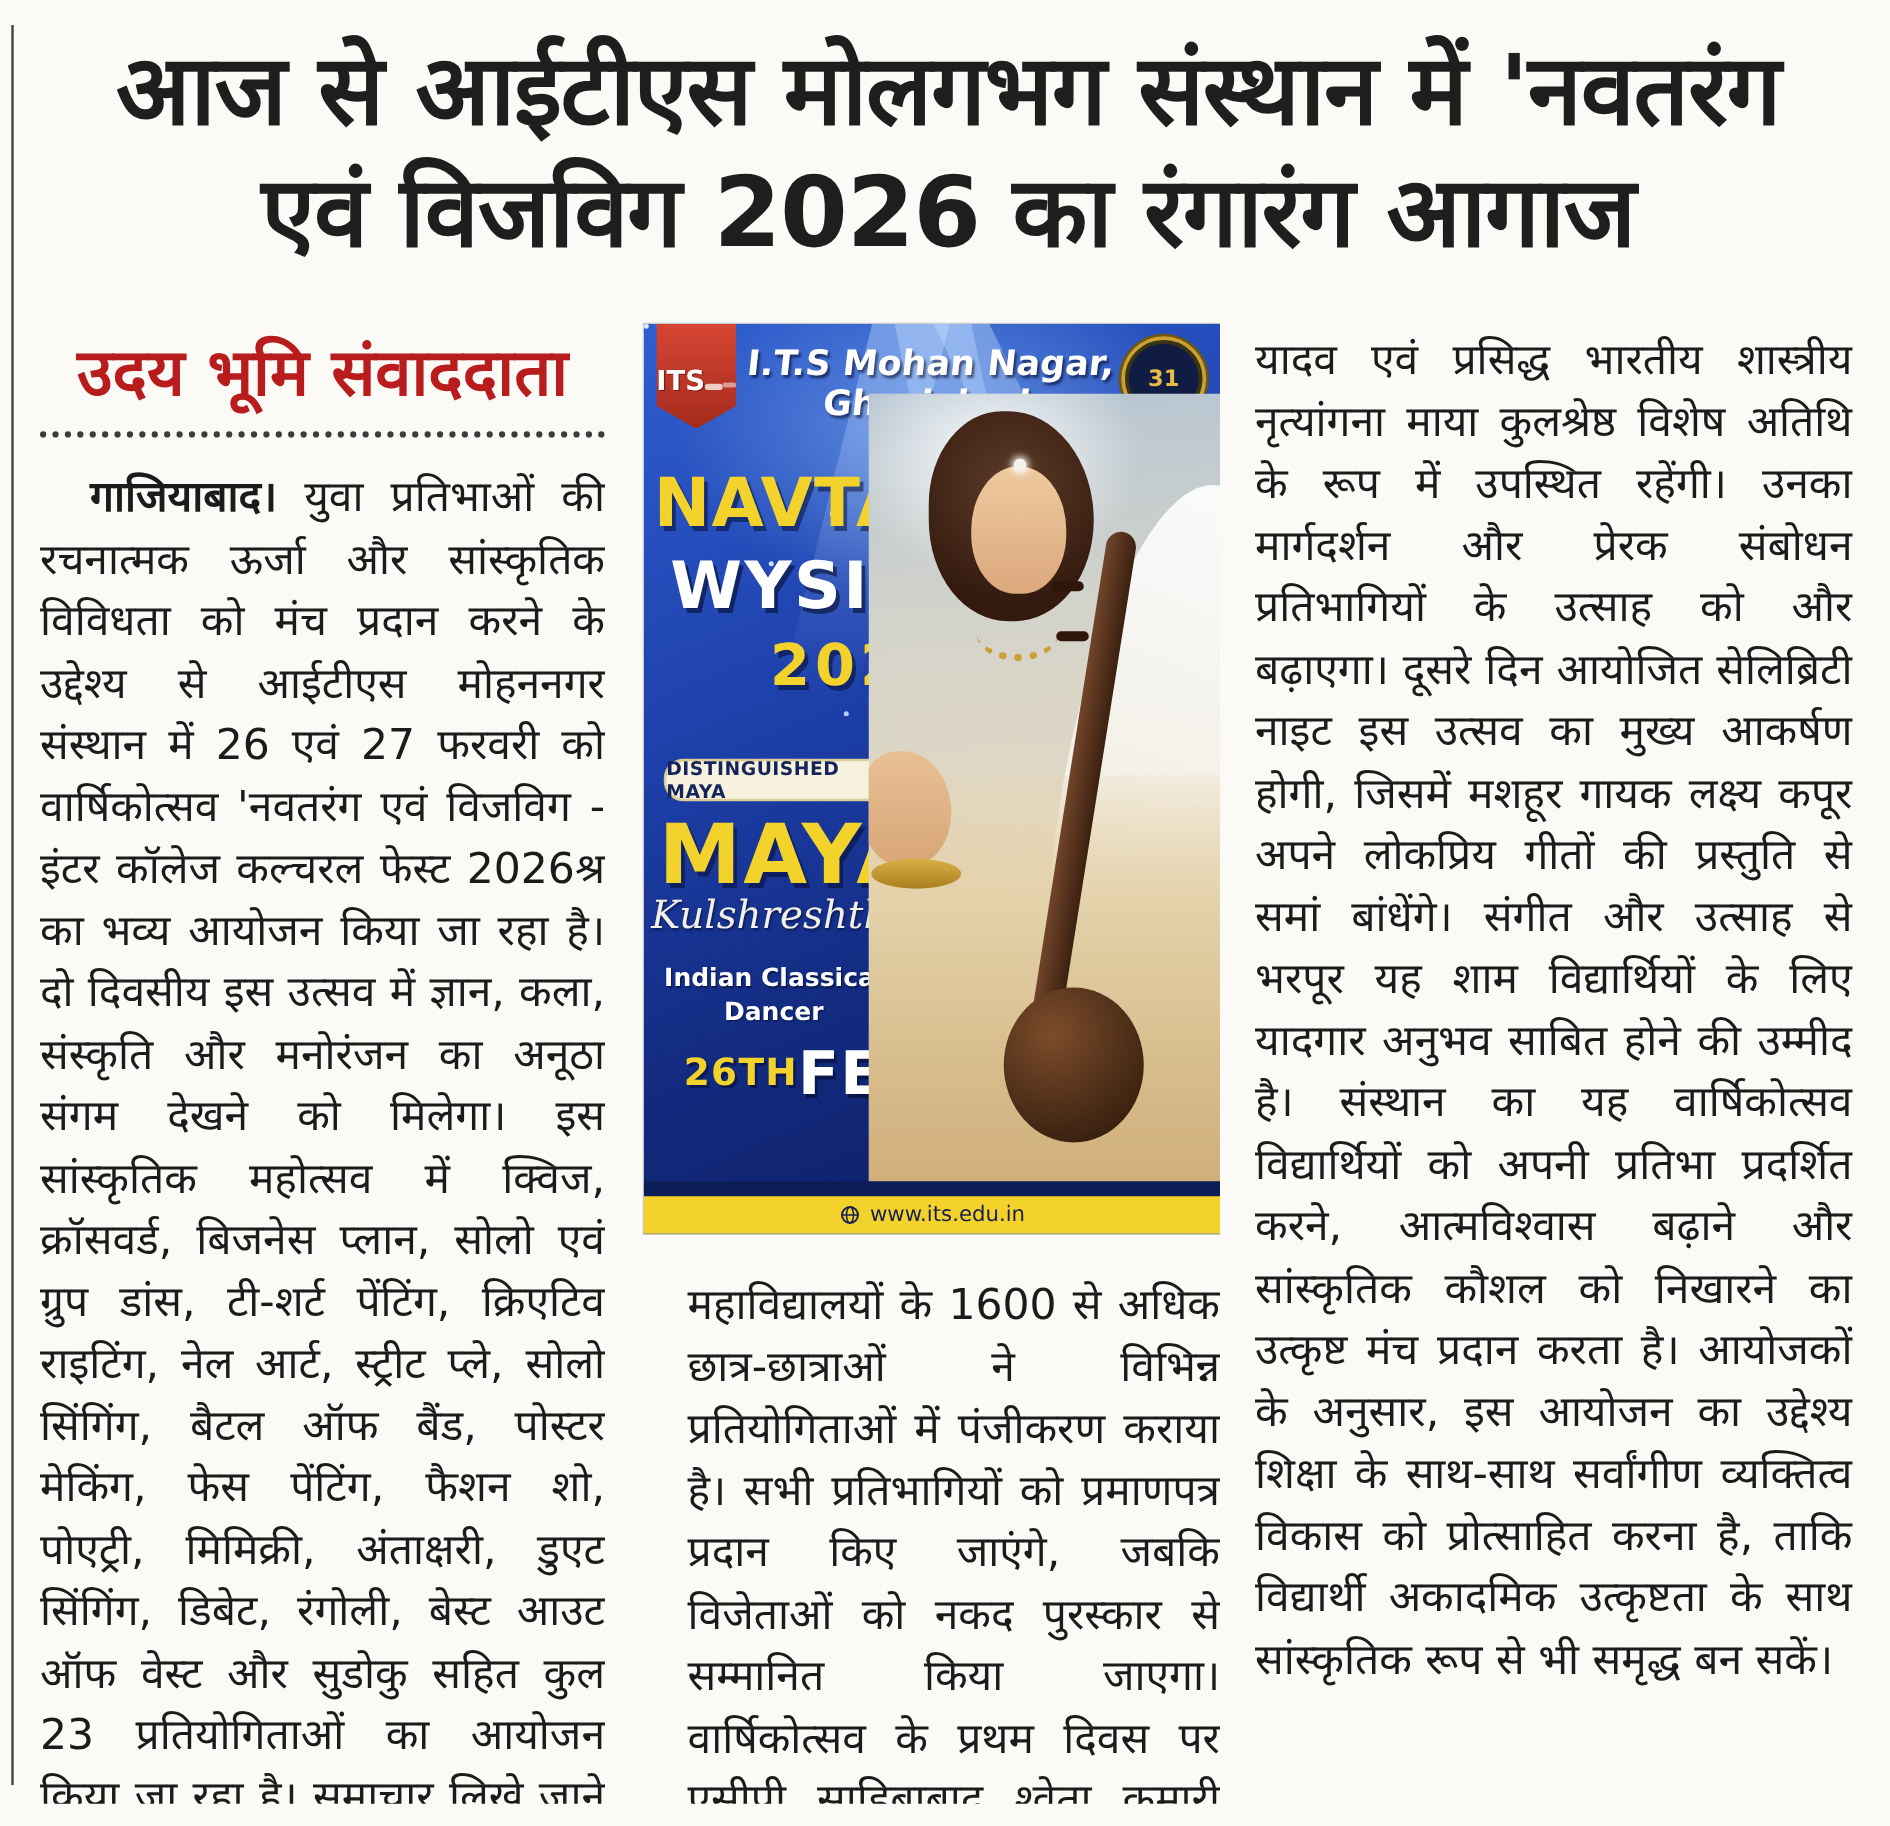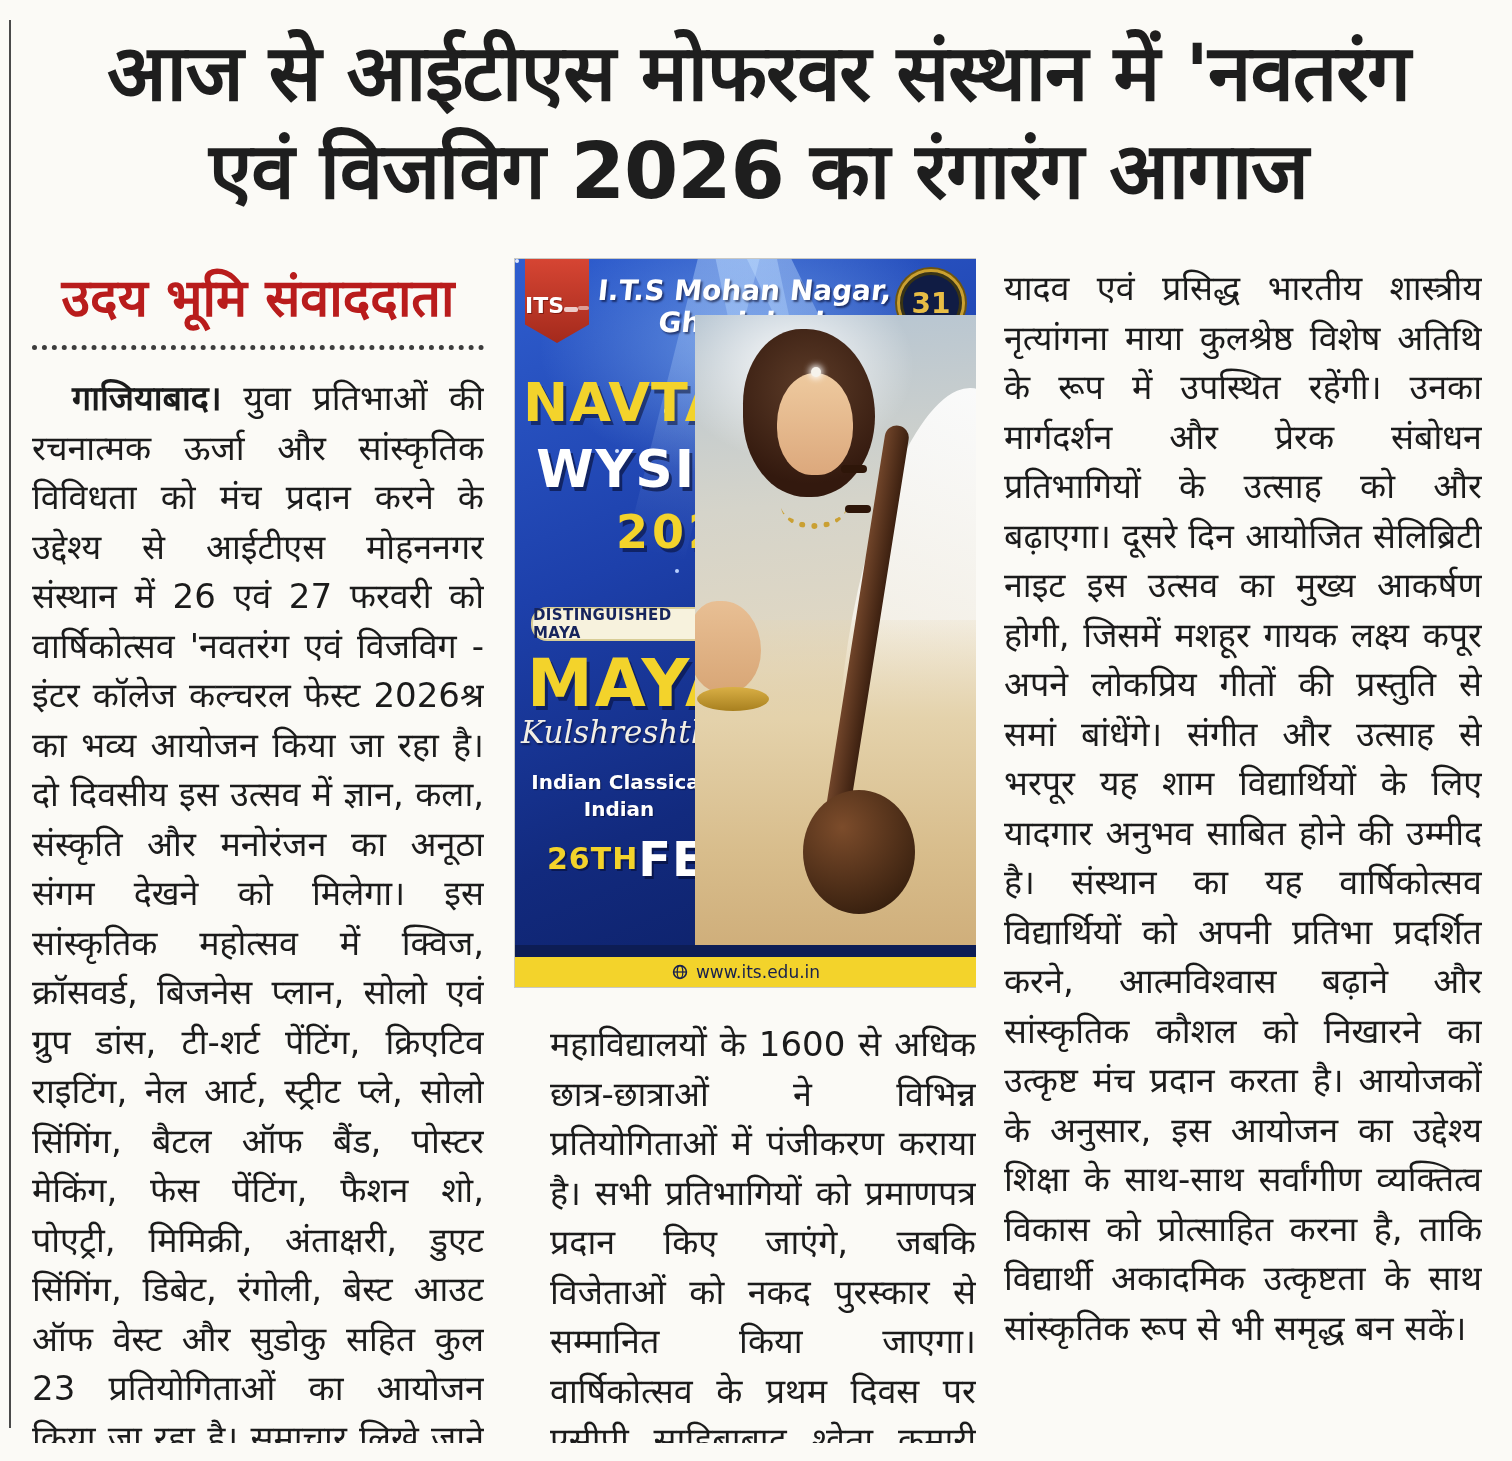--- a/index.html
+++ b/index.html
@@ -48,21 +48,21 @@
     text-shadow:2px 2px 2px rgba(0,0,30,.55);}
   .ribbon{position:absolute;left:10px;top:0;width:64px;height:84px;
     background:linear-gradient(180deg,#d64533,#a42a1c);
     clip-path:polygon(0 0,100% 0,100% 78%,50% 100%,0 78%);
     display:flex;flex-direction:row;align-items:center;justify-content:flex-start;padding-top:10px;box-sizing:border-box;}
   .ribbon .logo-text{color:#fff;font-weight:900;font-size:22px;line-height:22px;text-shadow:1px 1px 0 #7e1a10;}
   .ribbon .logo-bar{margin-top:6px;width:34px;height:5px;background:rgba(255,255,255,.75);border-radius:2px;}
   .ribbon .logo-bar.b2{margin-top:3px;width:28px;height:4px;background:rgba(255,255,255,.5);}
   .badge-31{position:absolute;right:12px;top:10px;width:62px;height:62px;border-radius:50%;
     background:#101c44;border:3px solid #caa030;box-shadow:0 0 0 2px #6e5510, inset 0 0 0 3px #3a3413;
-    display:flex;align-items:center;justify-content:center;color:#e8bd45;font-weight:900;font-size:28px;}
+    display:flex;align-items:center;justify-content:center;color:#e8bd45;font-weight:900;font-size:18px;}
 
   .ev-line{position:absolute;left:8px;width:330px;text-align:center;font-weight:900;}
   .ev1{top:112px;font-size:54px;color:#f3d32b;text-shadow:3px 4px 0 rgba(0,0,20,.45);letter-spacing:1px;}
   .ev2{top:180px;font-size:52px;color:#ffffff;text-shadow:3px 4px 0 rgba(0,0,20,.5);letter-spacing:2px;}
   .ev3{top:246px;font-size:46px;color:#f3d32b;text-shadow:3px 4px 0 rgba(0,0,20,.45);letter-spacing:4px;}
 
   .guest-box{position:absolute;top:348px;left:16px;width:176px;height:30px;border-radius:16px;
     background:#f7f2dd;border:2px solid #d8cd96;color:#16245c;font-size:15px;font-weight:800;
     display:flex;align-items:center;justify-content:center;letter-spacing:.4px;}
   .guest-name{position:absolute;top:386px;left:12px;width:184px;text-align:center;
@@ -114,21 +114,21 @@
   .navy-strip{position:absolute;left:0;right:0;bottom:30px;height:12px;background:#0d1d55;}
   .globe{width:16px;height:16px;}
 </style>
 </head>
 <body>
 
 <div class="page">
   <div class="left-rule"></div>
 
   <div class="headline">
-    <div>आज से आईटीएस मोफरवर संस्थान में 'नवतरंग</div>
+    <div>आज से आईटीएस मोलगभग संस्थान में 'नवतरंग</div>
     <div>एवं विजविग 2026 का रंगारंग आगाज</div>
   </div>
 
   <div class="col col-left">
     <div class="byline">उदय भूमि संवाददाता</div>
     <div class="dotted-rule"></div>
     <p class="body-text"><span class="dateline">गाजियाबाद।</span><span> युवा प्रतिभाओं की रचनात्मक ऊर्जा और सांस्कृतिक विविधता को मंच प्रदान करने के उद्देश्य से आईटीएस मोहननगर संस्थान में 26 एवं 27 फरवरी को वार्षिकोत्सव 'नवतरंग एवं विजविग - इंटर कॉलेज कल्चरल फेस्ट 2026श्र का भव्य आयोजन किया जा रहा है। दो दिवसीय इस उत्सव में ज्ञान, कला, संस्कृति और मनोरंजन का अनूठा संगम देखने को मिलेगा। इस सांस्कृतिक महोत्सव में क्विज, क्रॉसवर्ड, बिजनेस प्लान, सोलो एवं ग्रुप डांस, टी-शर्ट पेंटिंग, क्रिएटिव राइटिंग, नेल आर्ट, स्ट्रीट प्ले, सोलो सिंगिंग, बैटल ऑफ बैंड, पोस्टर मेकिंग, फेस पेंटिंग, फैशन शो, पोएट्री, मिमिक्री, अंताक्षरी, डुएट सिंगिंग, डिबेट, रंगोली, बेस्ट आउट ऑफ वेस्ट और सुडोकु सहित कुल 23 प्रतियोगिताओं का आयोजन किया जा रहा है। समाचार लिखे जाने तक लगभग 100</span></p>
   </div>
 
   <div class="col col-mid">
@@ -152,21 +152,21 @@
 
       <div class="ev-line ev1">NAVTARANG</div>
       <div class="ev-line ev2">WYSIWYG</div>
       <div class="ev-line ev3">2026</div>
 
       <div class="guest-box">DISTINGUISHED MAYA</div>
       <div class="guest-name">MAYA</div>
       <div class="guest-surname">Kulshreshtha</div>
       <div class="guest-title">
         <div>Indian Classical</div>
-        <div>Indian</div>
+        <div>Dancer</div>
       </div>
 
       <div class="date-block">
         <div class="date-left">
           <div class="date-day">26TH</div>
           <div class="date-month">FEB</div>
         </div>
         <div class="date-year">2026</div>
       </div>
 

